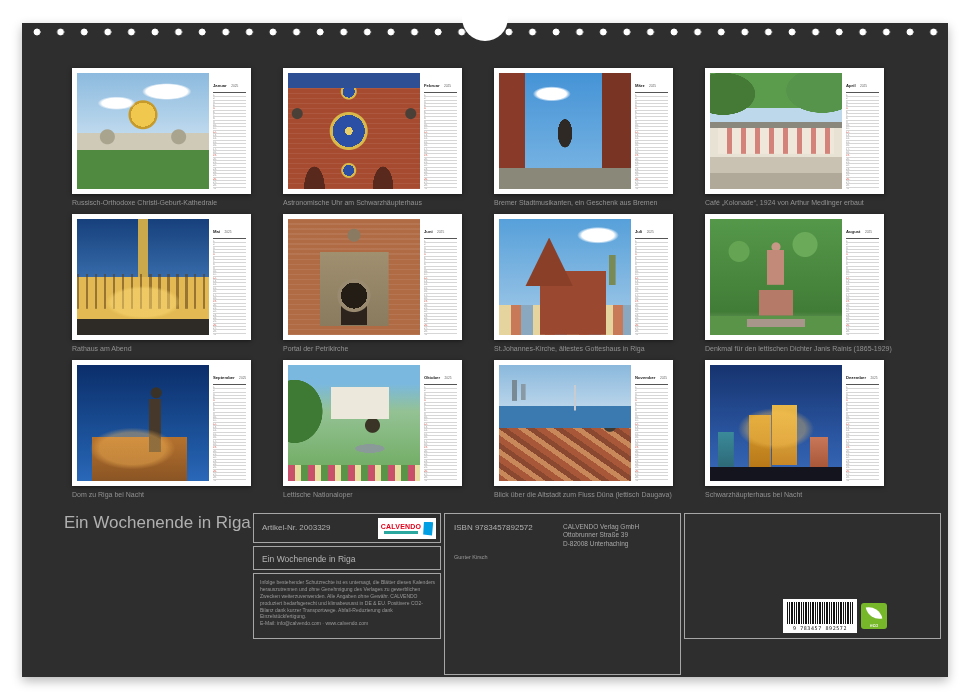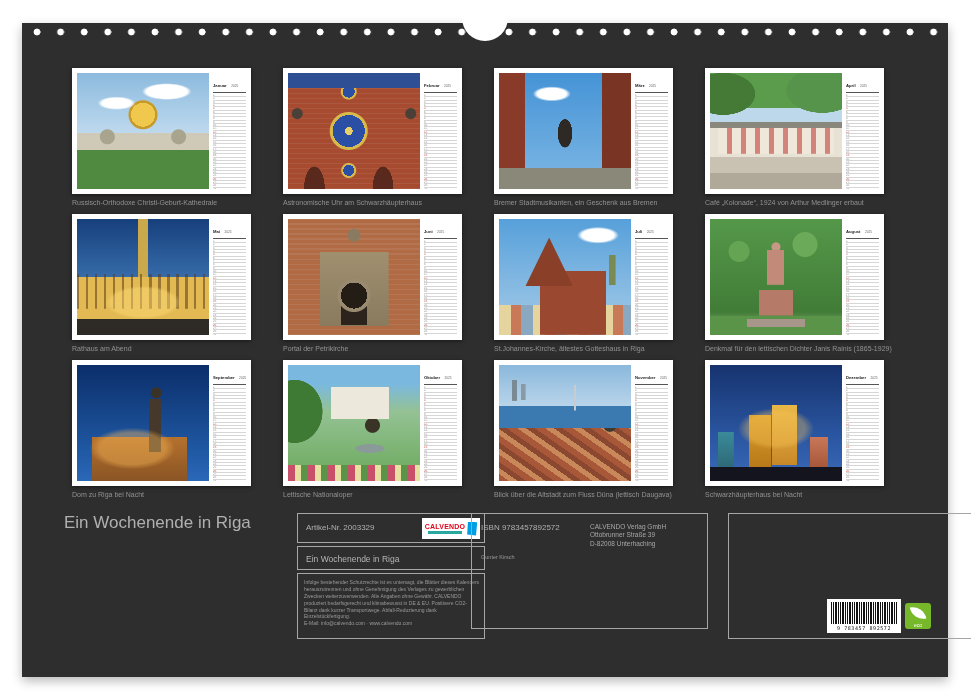--- a/index.html
+++ b/index.html
@@ -122,33 +122,33 @@
     radial-gradient(ellipse 40% 25% at 50% 55%,rgba(255,200,90,.35) 0 55%,rgba(0,0,0,0) 72%),
     linear-gradient(#d9a030,#b87818) 36% 78% / 17% 45% no-repeat,
     linear-gradient(#e8b848,#c88828) 58% 72% / 19% 52% no-repeat,
     linear-gradient(#3a8a9a,#2e6a78) 7% 82% / 12% 30% no-repeat,
     linear-gradient(#c87858,#a85838) 88% 84% / 14% 26% no-repeat,
     linear-gradient(180deg,rgba(0,0,0,0) 88%,#14141e 88%),
     linear-gradient(180deg,#16336e 0%,#2a55a0 60%,#3a6ab8 100%);}
   
   .big-title{position:absolute;left:42px;top:489px;width:195px;font-size:17px;line-height:1.25;color:#b0b0b0;}
   .info-table{position:absolute;left:231px;top:490px;width:688px;height:126px;}
-  .cell{position:absolute;border:1px solid var(--border-gray);color:#b0b0b0;margin-left:44px;}
+  .cell{position:absolute;border:1px solid var(--border-gray);color:#b0b0b0;}
   .cell-artikel{left:0;top:0;width:188px;height:30px;}
   .artikel-text{position:absolute;left:8px;top:9px;font-size:8px;color:#b0b0b0;}
   .cv-logo{position:absolute;right:4px;top:4px;width:58px;height:21px;background:#fff;display:flex;align-items:center;justify-content:center;gap:2px;padding:2px;}
   .cv-logo .cv-wordmark{display:flex;flex-direction:column;align-items:center;}
   .cv-logo .cv-name{font-size:7px;font-weight:bold;color:var(--logo-red);letter-spacing:.2px;line-height:1;}
   .cv-logo .cv-tagline{width:34px;height:2.5px;background:#2aa8a0;margin-top:1px;}
   .cv-logo .cv-mark{width:10px;height:14px;background:var(--logo-blue);clip-path:polygon(8% 0,100% 6%,88% 100%,0 92%);}
   .cell-title{left:0;top:33px;width:188px;height:24px;}
   .title-text{position:absolute;left:8px;top:7px;font-size:8.5px;color:#b5b5b5;}
   .cell-legal{left:0;top:60px;width:188px;height:66px;}
   .legal-text{position:absolute;left:6px;top:5px;right:4px;font-size:5px;line-height:1.38;color:#9a9a9a;white-space:pre-line;}
-  .cell-isbn{left:174px;top:0;width:237px;height:116px;}
+  .cell-isbn{left:191px;top:0;width:237px;height:162px;}
   .isbn-text{position:absolute;left:9px;top:9px;font-size:8px;color:#b0b0b0;}
   .publisher{position:absolute;left:118px;top:9px;font-size:6.5px;line-height:1.3;color:#a8a8a8;}
   .author{position:absolute;left:9px;top:40px;font-size:5.5px;color:#9a9a9a;}
   .cell-barcode{left:431px;top:0;width:257px;height:126px;}
   .barcode-wrap{position:absolute;left:98px;top:85px;display:flex;gap:4px;align-items:flex-start;}
   .barcode{width:74px;height:34px;background:#fff;padding:3px 4px 2px;display:flex;flex-direction:column;}
   .bars{height:22px;background:
     repeating-linear-gradient(90deg,#111 0 1px,rgba(0,0,0,0) 1px 2px,#111 2px 2.6px,rgba(0,0,0,0) 2.6px 4.4px,#111 4.4px 5.9px,rgba(0,0,0,0) 5.9px 7px);}
   .barcode-digits{font-family:"DejaVu Sans Mono",monospace;font-size:5px;color:#111;text-align:center;letter-spacing:.6px;margin-top:1px;}
   .eco-badge{position:relative;width:26px;height:26px;background:var(--eco-green);border-radius:3px;margin-top:4px;}

